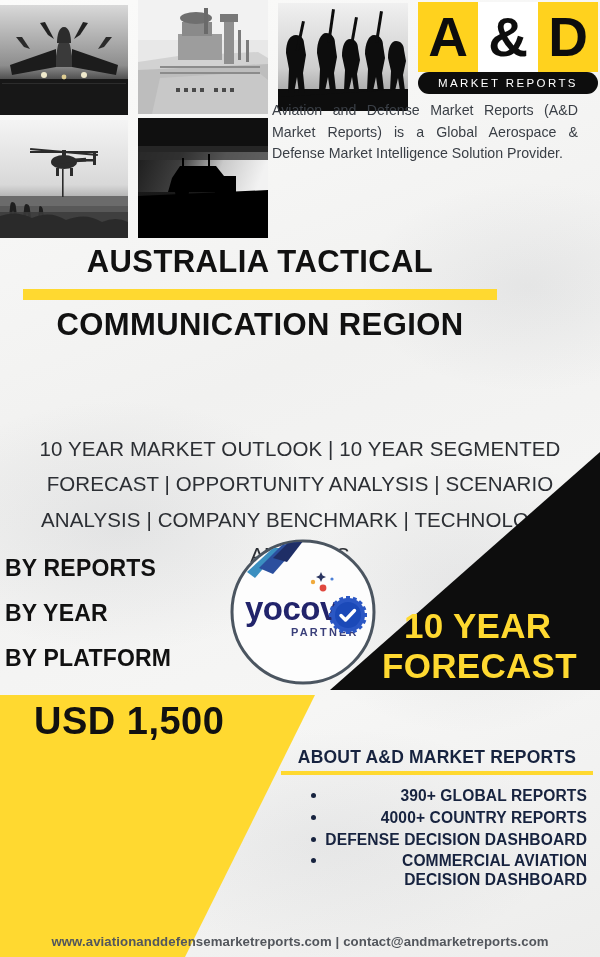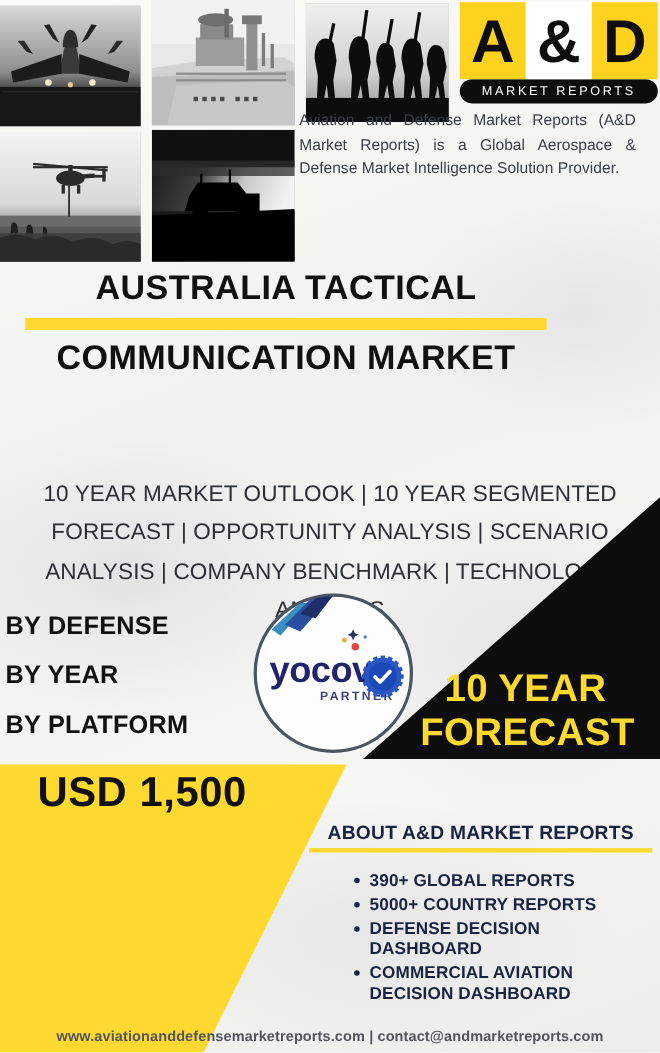--- a/index.html
+++ b/index.html
@@ -99,21 +99,21 @@
     font-size:38px;font-weight:700;color:#111111;letter-spacing:.5px;
   }
 
   
   .about{position:absolute;left:281px;top:748px;width:312px;}
   .about-h{
     font-size:17.5px;font-weight:700;color:#17233f;letter-spacing:.2px;
     text-align:center;line-height:1.1;
   }
   .about-rule{height:4px;background:#FFD930;margin:4px 0 12px 0;width:100%;}
-  .about-list{margin:17px;padding:0 0 0 24px;list-style:none;}
+  .about-list{margin:6px;padding:0 0 0 24px;list-style:none;text-align:right;}
   .about-list li{
     position:relative;font-size:15.6px;font-weight:700;color:#17233f;
     line-height:1.2;margin-bottom:3px;letter-spacing:.1px;padding-left:14px;
   }
   .about-list li .bullet{
     position:absolute;left:0;top:6px;width:5px;height:5px;border-radius:50%;background:#17233f;
   }
 
   
   .footer{
@@ -292,32 +292,32 @@
     <div class="logo-bar">
       <span>MARKET REPORTS</span>
     </div>
   </div>
 
   <div class="intro">Aviation and Defense Market Reports (A&amp;D Market Reports) is a Global Aerospace &amp; Defense Market Intelligence Solution Provider.</div>
 
   <div class="title-wrap">
     <div class="title-line">AUSTRALIA TACTICAL</div>
     <div class="title-rule"></div>
-    <div class="title-line">COMMUNICATION MARKET</div>
+    <div class="title-line">COMMUNICATION REGION</div>
   </div>
 
   <div class="subtitle">10 YEAR MARKET OUTLOOK | 10 YEAR SEGMENTED FORECAST | OPPORTUNITY ANALYSIS | SCENARIO ANALYSIS | COMPANY BENCHMARK | TECHNOLOGY ANALYSIS</div>
 
   <svg class="black-wedge" viewBox="0 0 600 957" preserveAspectRatio="none">
     <polygon points="600,452 600,690 330,690" fill="#0d0d0d"></polygon>
     <polygon points="0,695 315,695 185,957 0,957" fill="#FFD930"></polygon>
   </svg>
 
   <div class="by-list">
-    <div class="by-item">BY DEFENSE</div>
+    <div class="by-item">BY REPORTS</div>
     <div class="by-item">BY YEAR</div>
     <div class="by-item">BY PLATFORM</div>
   </div>
 
   <div class="yocova">
     <svg viewBox="0 0 148 148">
       <circle cx="74" cy="74" r="71" fill="#fdfdfd" stroke="#4b5560" stroke-width="3"></circle>
       <clipPath id="badgeClip">
           <circle cx="74" cy="74" r="70"></circle>
         </clipPath>
@@ -361,21 +361,21 @@
     <div class="fc2">FORECAST</div>
   </div>
 
   <div class="price">USD 1,500</div>
 
   <div class="about">
     <div class="about-h">ABOUT A&amp;D MARKET REPORTS</div>
     <div class="about-rule"></div>
     <ul class="about-list">
       <li><span class="bullet"></span><span>390+ GLOBAL REPORTS</span></li>
-      <li><span class="bullet"></span><span>5000+ COUNTRY REPORTS</span></li>
+      <li><span class="bullet"></span><span>4000+ COUNTRY REPORTS</span></li>
       <li><span class="bullet"></span><span>DEFENSE DECISION DASHBOARD</span></li>
       <li><span class="bullet"></span><span>COMMERCIAL AVIATION DECISION DASHBOARD</span></li>
     </ul>
   </div>
 
   <div class="footer">www.aviationanddefensemarketreports.com | contact@andmarketreports.com</div>
 
 </div>
 
 </body></html>

